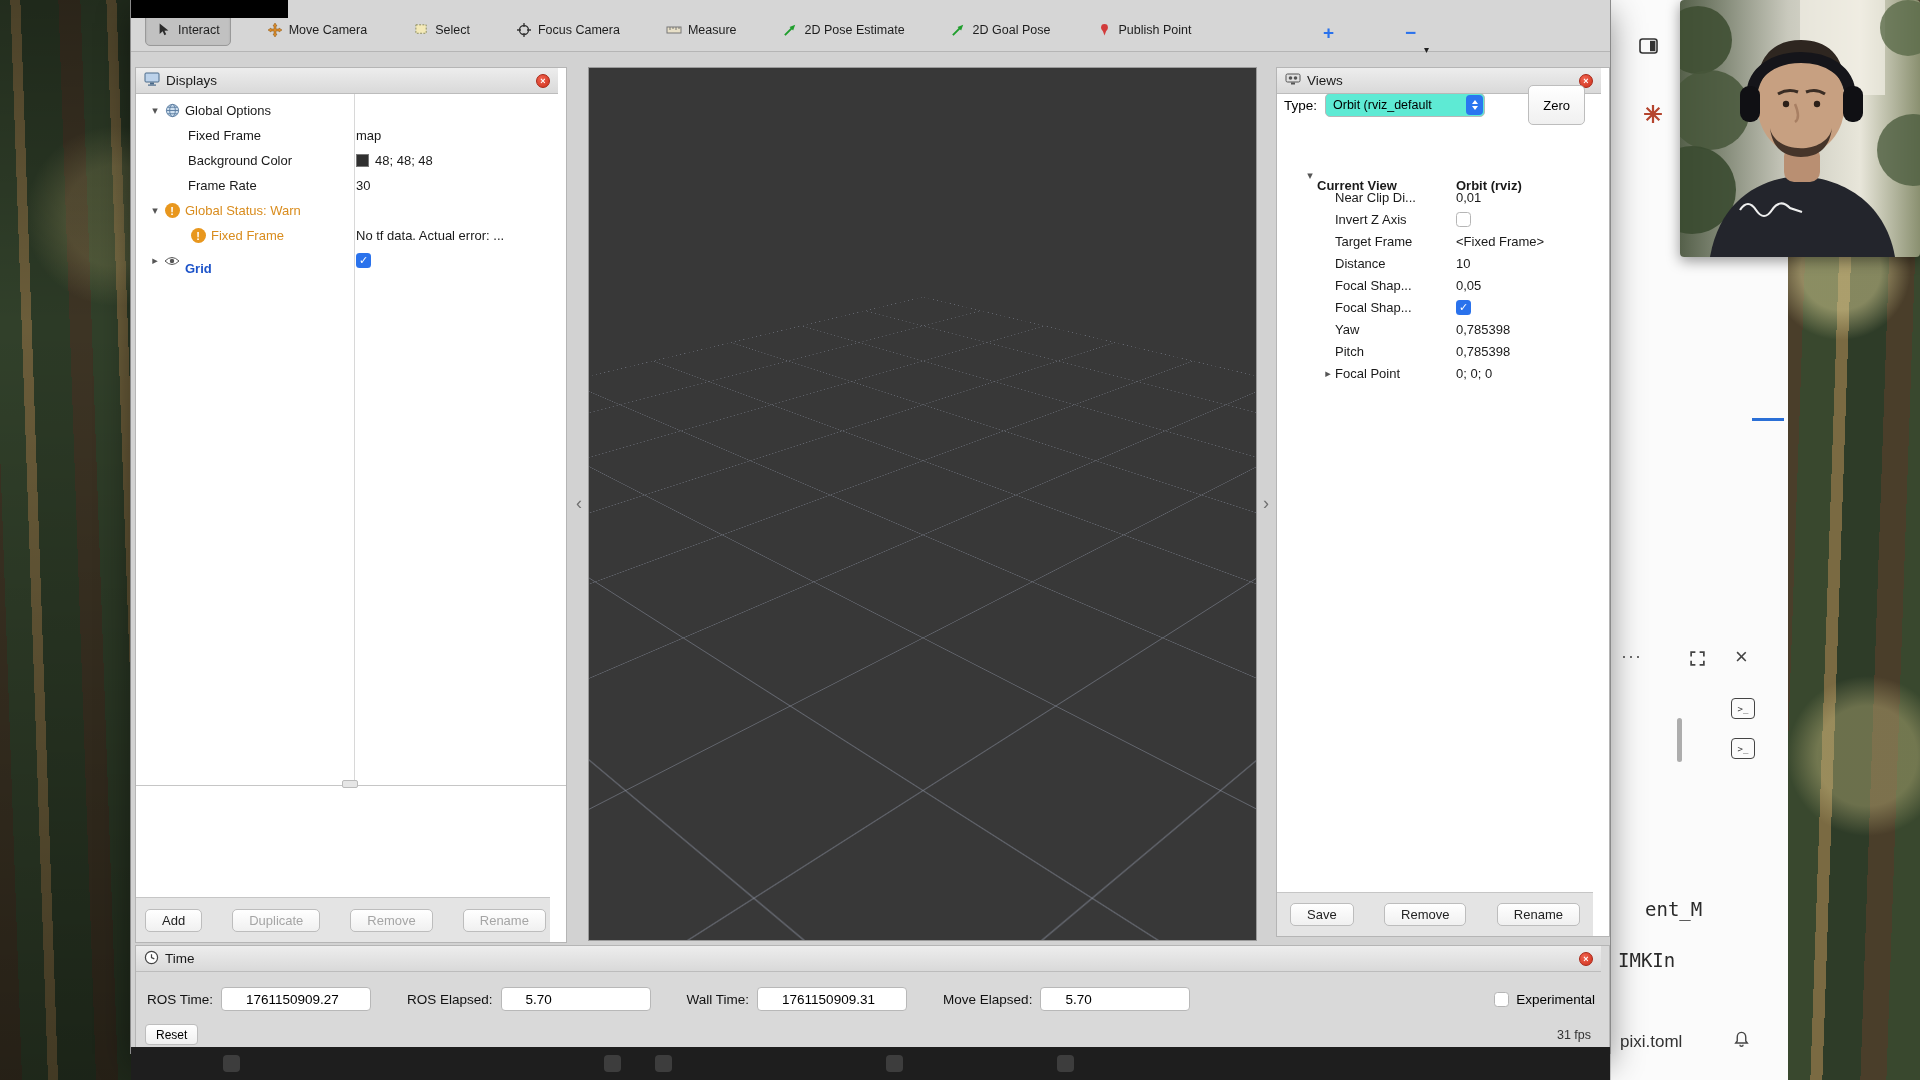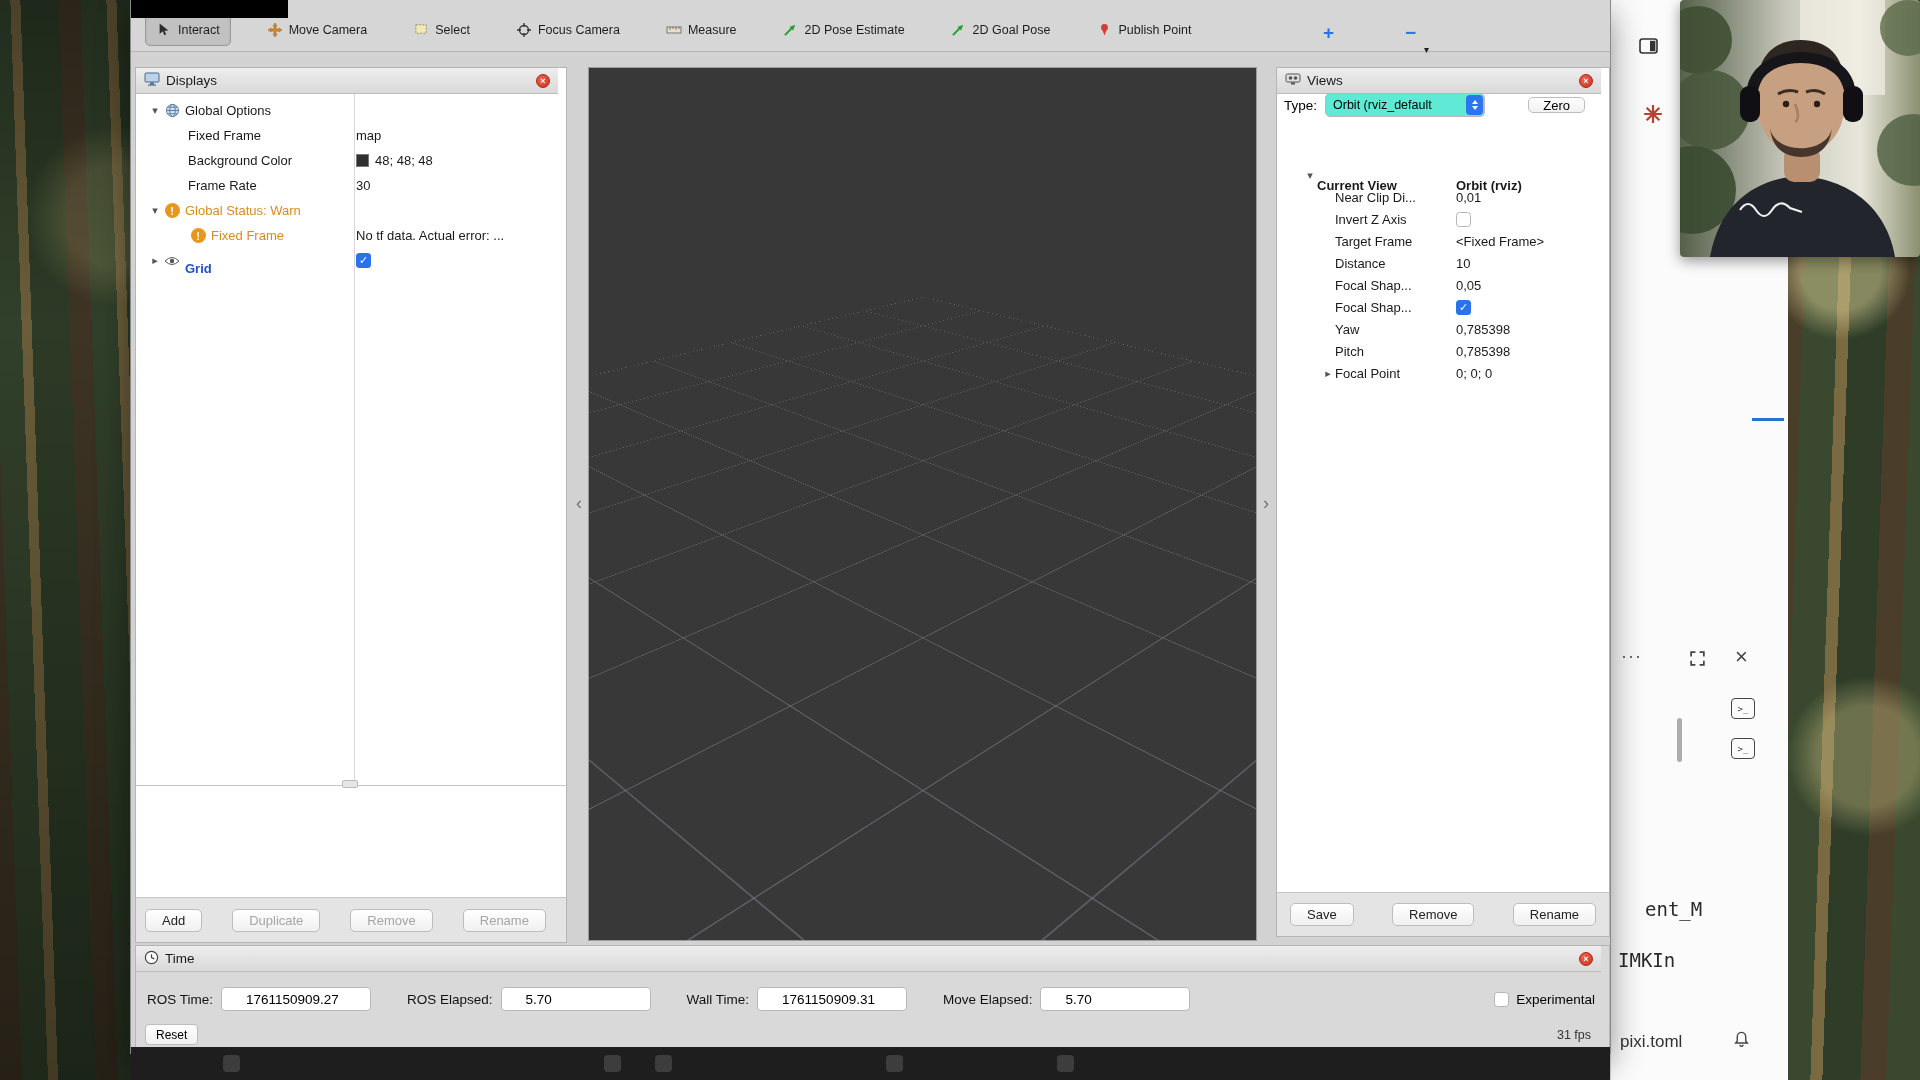--- a/index.html
+++ b/index.html
@@ -94,21 +94,21 @@
   .cbx.off { background:#fff; border:1px solid #b5b5b5; }
   .swatch { width:13px; height:13px; border:1px solid #777; display:inline-block; flex:0 0 13px; }
 
   
   .displays-panel { left:4px; top:67px; width:432px; height:876px; }
   .displays-tree { position:absolute; top:30px; left:0; right:0; }
   .displays-panel .vsep { position:absolute; left:218px; top:26px; height:691px; width:1px; background:#d8d8d8; }
   .displays-panel .hdiv { position:absolute; left:0; right:0; top:717px; height:1px; background:#c6c6c6; }
   .displays-panel .grip { position:absolute; left:206px; top:712px; width:16px; height:8px;
     background:#e6e6e6; border:1px solid #bbb; border-radius:2px; }
-  .btnzone { position:absolute; left:0; right:0; bottom:0; background:#e4e4e4; border-top:1px solid #c6c6c6; }
+  .btnzone { position:absolute; left:0; right:16px; bottom:0; background:#e4e4e4; border-top:1px solid #c6c6c6; }
   .displays-panel .btnzone { height:45px; display:flex; align-items:center; padding-left:9px; gap:30px; }
   .pbtn { height:23px; padding:0 16px; display:inline-flex; align-items:center; justify-content:center;
     background:linear-gradient(#ffffff,#f0f0f0); border:1px solid #bdbdbd; border-radius:5px;
     font-size:13px; color:#222; white-space:nowrap; }
   .pbtn.disabled { color:#a5a5a5; }
 
   
   .viewport { position:absolute; left:457px; top:67px; width:669px; height:874px; background:#383838;
     overflow:hidden; border:1px solid #9a9a9a; }
   .grid-plane { position:absolute; left:50%; top:57%; width:1600px; height:1600px; margin-left:-800px; margin-top:-800px;
@@ -124,21 +124,21 @@
   .views-panel { left:1145px; top:67px; width:334px; height:870px; }
   .typerow { position:absolute; top:22px; left:0; right:0; height:30px; display:flex; align-items:center; padding:0 24px 0 7px; }
   .typelabel { font-size:13.5px; margin-right:8px; }
   .combo { width:160px; height:24px; background:#5eead4; border:1px solid #b8b8b8; border-radius:5px;
     display:flex; align-items:center; padding-left:7px; overflow:hidden; }
   .combo-text { font-size:12.5px; white-space:nowrap; overflow:hidden; flex:1; }
   .stepper { width:17px; height:20px; margin:0 1px; background:#2a76f0; border-radius:4px;
     display:flex; flex-direction:column; align-items:center; justify-content:center; gap:2px; flex:0 0 17px; }
   .stepper .up { width:0; height:0; border:3.5px solid transparent; border-top:0; border-bottom:4.5px solid #fff; }
   .stepper .dn { width:0; height:0; border:3.5px solid transparent; border-bottom:0; border-top:4.5px solid #fff; }
-  .zbtn { margin-left:auto; height:16px; padding:0 14px; display:inline-flex; align-items:center;
+  .zbtn { margin-left:auto; height:40px; padding:0 14px; display:inline-flex; align-items:center;
     background:linear-gradient(#ffffff,#f0f0f0); border:1px solid #bdbdbd; border-radius:5px; font-size:13px; }
   .views-tree { position:absolute; top:96px; left:0; right:0; }
   .views-panel .btnzone { height:44px; display:flex; align-items:center; justify-content:space-between; padding:0 13px; }
 
   
   .time-panel { left:4px; top:945px; width:1475px; height:106px; background:#d9d9d9; }
   .timerow { position:absolute; top:40px; left:11px; right:14px; height:26px; display:flex; align-items:center; }
   .tgroup { display:flex; align-items:center; margin-right:36px; }
   .tlabel { font-size:13.5px; color:#111; margin-right:8px; white-space:nowrap; }
   .tfield { width:150px; height:24px; background:#fff; border:1px solid #b8b8b8; border-radius:4px;

